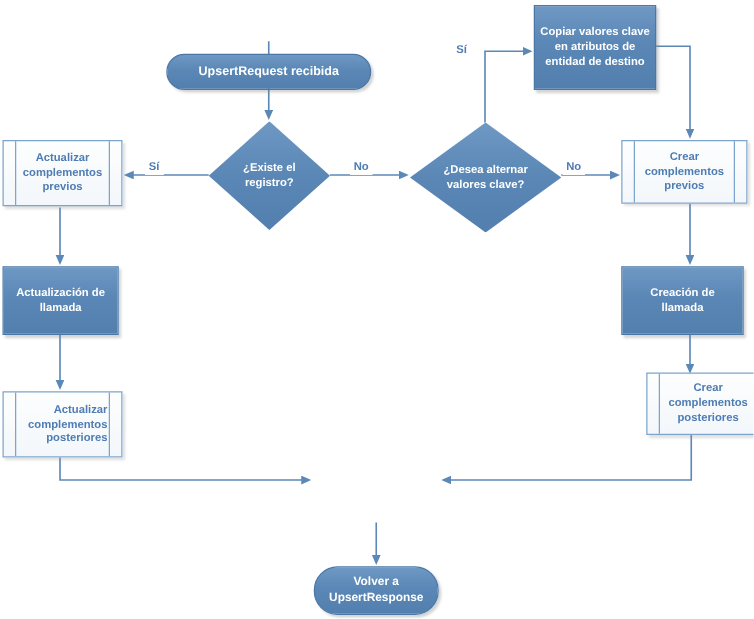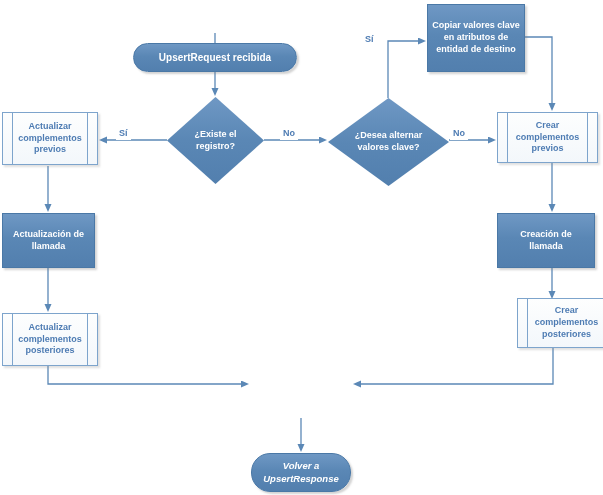--- a/index.html
+++ b/index.html
@@ -5,21 +5,21 @@
   html,body{margin:0;padding:0;background:#ffffff;}
   .canvas{position:relative;width:603px;height:495px;background:#ffffff;
           font-family:"Liberation Sans",sans-serif;overflow:hidden;}
   .wires{position:absolute;left:0;top:0;pointer-events:none;}
   .shape{position:absolute;display:flex;align-items:center;justify-content:center;
          text-align:center;box-sizing:border-box;}
   .proc{background:linear-gradient(180deg,#6f98c4 0%,#5a87b5 45%,#527fae 100%);
         border:1px solid #4a78a6;color:#ffffff;font-size:9px;font-weight:600;
         line-height:1.3;box-shadow:2px 2px 2px rgba(130,130,130,.35);}
   .term{border-radius:15px;font-size:10px;margin-top:39px;}
-  .term2{border-radius:19px;font-size:9.5px;font-style:italic;}
+  .term2{border-radius:19px;font-size:9.5px;}
   .subproc{background:linear-gradient(180deg,#fdfefe,#f3f7fb);border:1px solid #7da4cc;
            color:#4e7cb3;font-size:9px;font-weight:600;line-height:1.3;
            box-shadow:2px 2px 2px rgba(150,150,150,.3);}
   .subproc .bar{position:absolute;top:0;bottom:0;width:0;border-left:1px solid #7da4cc;}
   .bar.l{left:9px}.bar.r{right:9px}
   .diamond{position:absolute;}
   .diamond .bg{position:absolute;left:0;top:0;right:0;bottom:0;
                background:linear-gradient(180deg,#6f98c4 0%,#5a87b5 50%,#527fae 100%);
                clip-path:polygon(50% 0,100% 50%,50% 100%,0 50%);
                filter:drop-shadow(2px 2px 1px rgba(130,130,130,.4));}
@@ -87,21 +87,21 @@
     <span>Actualización de llamada</span>
   </div>
 
 
   <div class="shape subproc" style="left:2px;top:112px;width:96px;height:53px;padding:0 28px;">
     <i class="bar l"></i>
     <i class="bar r"></i>
     <span>Actualizar complementos previos</span>
   </div>
 
-  <div class="shape subproc" style="left:2px;top:313px;width:96px;height:53px;padding:0 11px;">
+  <div class="shape subproc" style="left:2px;top:313px;width:96px;height:53px;padding:0 11px;text-align:right;">
     <i class="bar l"></i>
     <i class="bar r"></i>
     <span>Actualizar complementos posteriores</span>
   </div>
 
   <div class="shape subproc" style="left:497px;top:112px;width:101px;height:51px;padding:0 11px;">
     <i class="bar l"></i>
     <i class="bar r"></i>
     <span>Crear complementos previos</span>
   </div>

